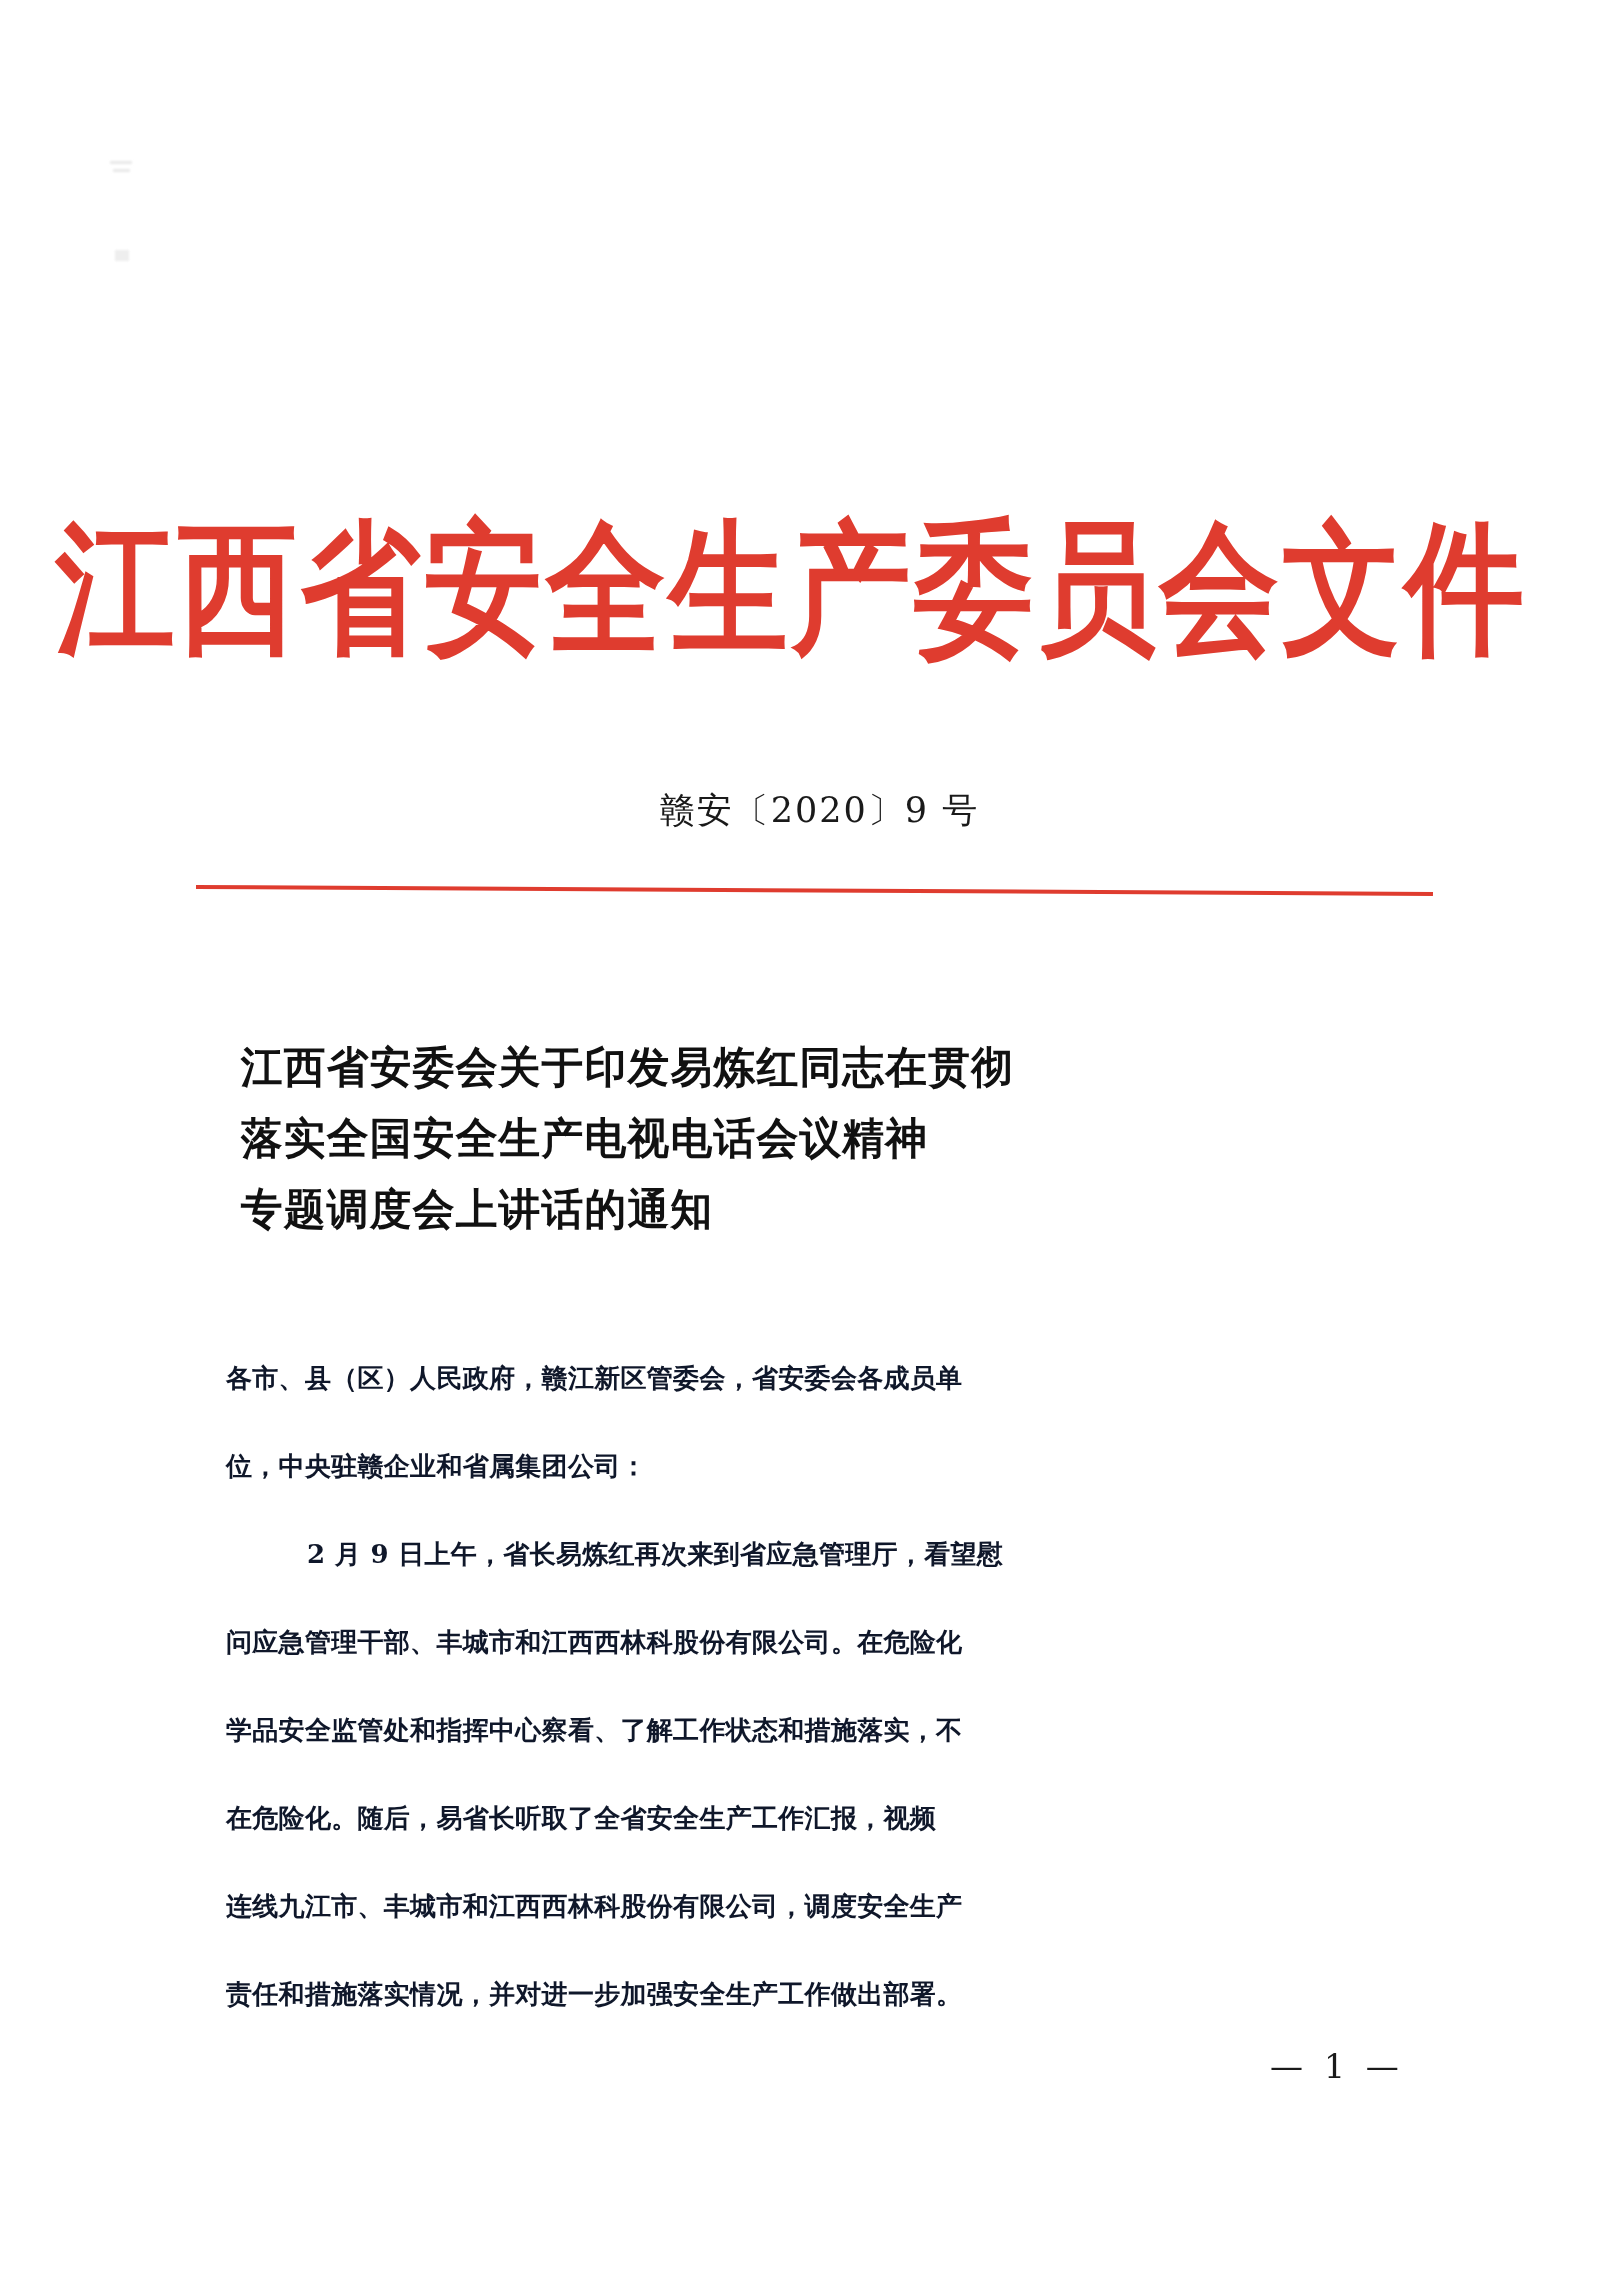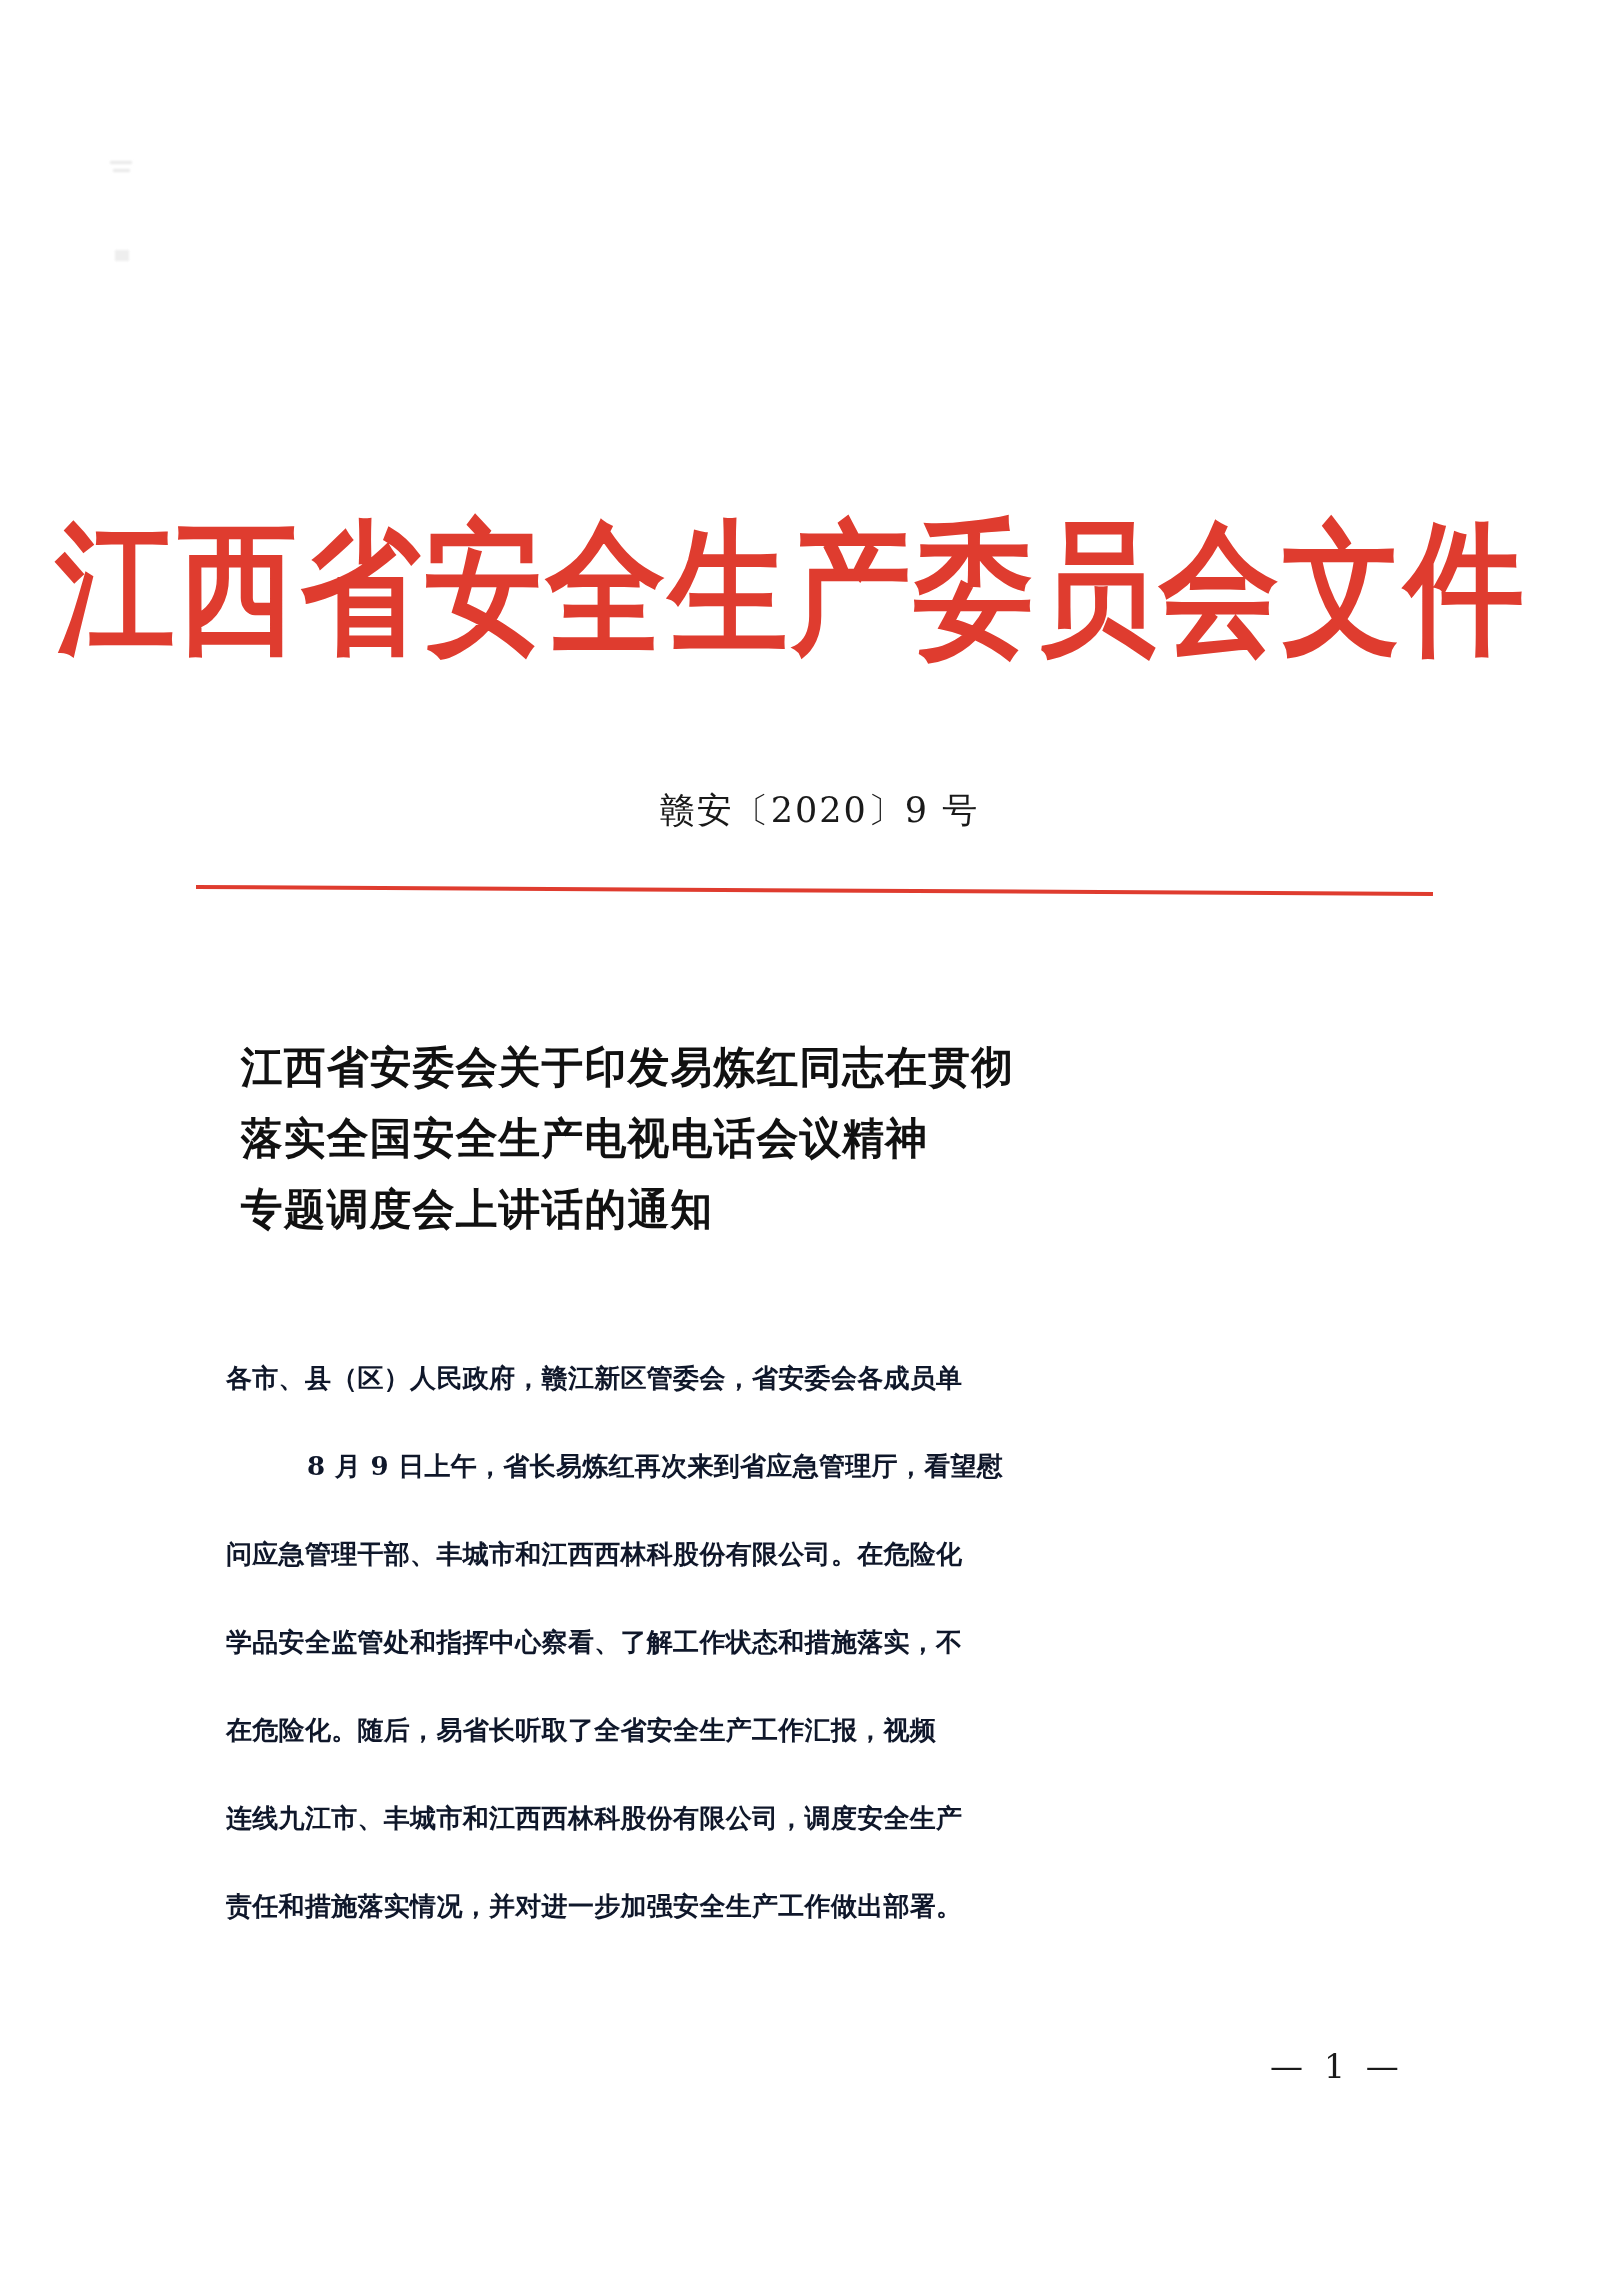--- a/index.html
+++ b/index.html
@@ -147,21 +147,22 @@
   <div class="red-rule"></div>
 
   <div class="title-block">
     <div class="title-line">江西省安委会关于印发易炼红同志在贯彻</div>
     <div class="title-line">落实全国安全生产电视电话会议精神</div>
     <div class="title-line">专题调度会上讲话的通知</div>
   </div>
 
   <div class="body-block">
     <div class="body-line">各市、县（区）人民政府，赣江新区管委会，省安委会各成员单</div>
-    <div class="body-line indent">8 月 9 日上午，省长易炼红再次来到省应急管理厅，看望慰</div>
+    <div class="body-line">位，中央驻赣企业和省属集团公司：</div>
+    <div class="body-line indent">2 月 9 日上午，省长易炼红再次来到省应急管理厅，看望慰</div>
     <div class="body-line">问应急管理干部、丰城市和江西西林科股份有限公司。在危险化</div>
     <div class="body-line">学品安全监管处和指挥中心察看、了解工作状态和措施落实，不</div>
     <div class="body-line">在危险化。随后，易省长听取了全省安全生产工作汇报，视频</div>
     <div class="body-line">连线九江市、丰城市和江西西林科股份有限公司，调度安全生产</div>
     <div class="body-line">责任和措施落实情况，并对进一步加强安全生产工作做出部署。</div>
   </div>
 
   <div class="footer">— 1 —</div>
 
 </div>

